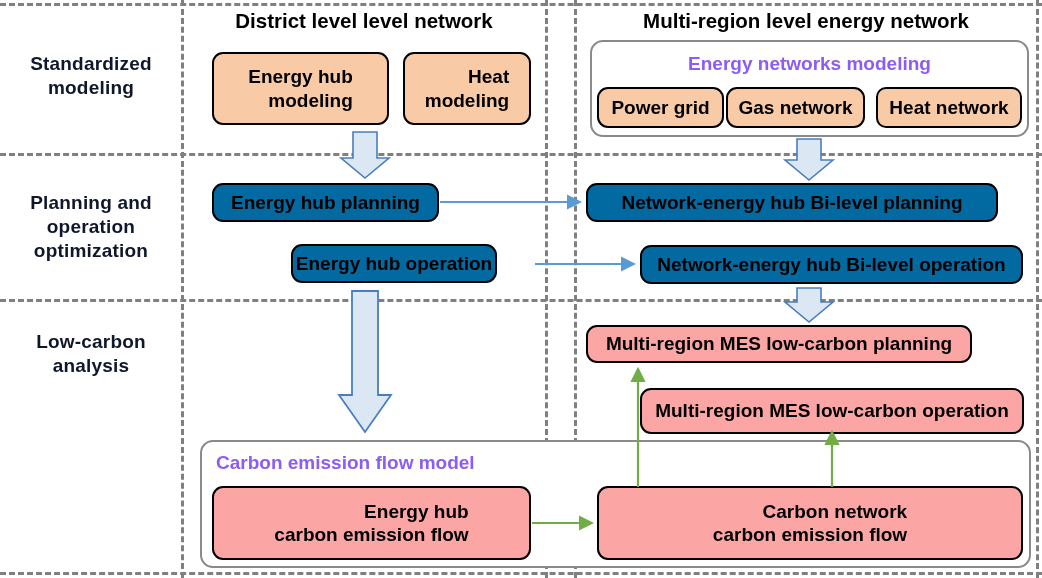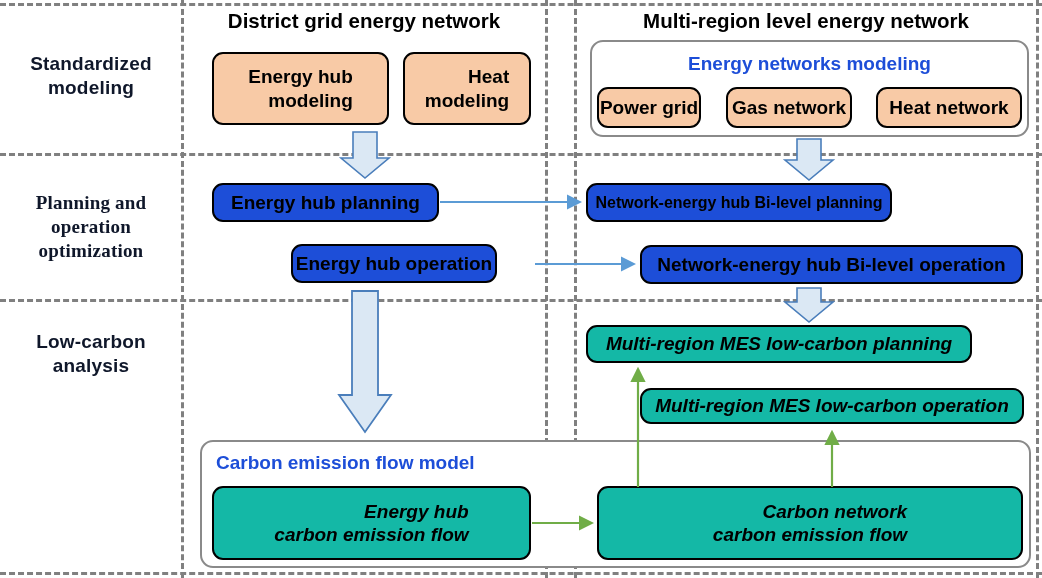--- a/index.html
+++ b/index.html
@@ -61,35 +61,35 @@
     border-radius: 11px;
     display: flex;
     align-items: center;
     justify-content: center;
     text-align: right;
     font-weight: bold;
     color: #000000;
     line-height: 1.22;
   }
   .box.orange { background: #f8caa6; }
-  .box.blue   { background: #1d4ed8; }
-  .box.green  { background: #14b8a6; font-style: italic; }
+  .box.blue   { background: #0369a1; }
+  .box.green  { background: #fca5a5; }
 
   
   .group {
     position: absolute;
     box-sizing: border-box;
     border: 2px solid #8a8a8a;
     border-radius: 13px;
     background: #ffffff;
   }
   .group-title {
     position: absolute;
     font-weight: bold;
-    color: #1d4ed8;
+    color: #8b5cf6;
     text-align: center;
   }
 
   svg.overlay {
     position: absolute;
     left: 0;
     top: 0;
     width: 1042px;
     height: 578px;
     pointer-events: none;
@@ -107,82 +107,82 @@
   <div class="vdash" style="left:574px;"></div>
   <div class="vdash" style="left:1036px;"></div>
   <div class="hdash" style="top:3px;"></div>
   <div class="hdash" style="top:572px;"></div>
 
   <div class="rowlabel" style="left:6px; top:52px; width:170px;">
     <div>Standardized</div>
     <div>modeling</div>
   </div>
 
-  <div class="rowlabel" style="left:6px; top:191px; width:170px;font-family:Liberation Serif, serif;">
+  <div class="rowlabel" style="left:6px; top:191px; width:170px;">
     <div>Planning and</div>
     <div>operation</div>
     <div>optimization</div>
   </div>
 
   <div class="rowlabel" style="left:6px; top:330px; width:170px;">
     <div>Low-carbon</div>
     <div>analysis</div>
   </div>
 
-  <div class="colheader" style="left:185px; top:10px; width:358px;">District grid energy network</div>
+  <div class="colheader" style="left:185px; top:10px; width:358px;">District level level network</div>
   <div class="colheader" style="left:578px; top:10px; width:456px;">Multi-region  level energy network</div>
 
   <div class="box orange" style="left:212px; top:52px; width:177px; height:73px; font-size:19px;">
     <div>
       <div>Energy hub</div>
       <div>modeling</div>
     </div>
   </div>
 
   <div class="box orange" style="left:403px; top:52px; width:128px; height:73px; font-size:19px;">
     <div>
       <div>Heat</div>
       <div>modeling</div>
     </div>
   </div>
 
   <div class="group" style="left:590px; top:40px; width:439px; height:97px;"></div>
   <div class="group-title" style="left:590px; top:53px; width:439px; font-size:19px;">Energy networks modeling</div>
 
-  <div class="box orange" style="left:597px; top:87px; width:104px; height:41px; font-size:19px;">
+  <div class="box orange" style="left:597px; top:87px; width:127px; height:41px; font-size:19px;">
     <span>Power grid</span>
   </div>
-  <div class="box orange" style="left:726px; top:87px; width:126px; height:41px; font-size:19px;">
+  <div class="box orange" style="left:726px; top:87px; width:139px; height:41px; font-size:19px;">
     <span>Gas network</span>
   </div>
-  <div class="box orange" style="left:876px; top:87px; width:146px; height:41px; font-size:19px;">
+  <div class="box orange" style="left:876px; top:87px; width:146px; height:41px; font-size:19px;border-radius:10px;">
     <span>Heat network</span>
   </div>
 
   <div class="box blue" style="left:212px; top:183px; width:227px; height:39px; font-size:19px;">
     <span>Energy hub planning</span>
   </div>
 
   <div class="box blue" style="left:291px; top:244px; width:206px; height:39px; font-size:19px;">
     <span>Energy hub operation</span>
   </div>
 
-  <div class="box blue" style="left:586px; top:183px; width:306px; height:39px; font-size:16px;">
+  <div class="box blue" style="left:586px; top:183px; width:412px; height:39px; font-size:19px;">
     <span>Network-energy hub Bi-level planning</span>
   </div>
 
   <div class="box blue" style="left:640px; top:245px; width:383px; height:39px; font-size:19px;">
     <span>Network-energy hub Bi-level operation</span>
   </div>
 
   <div class="box green" style="left:586px; top:325px; width:386px; height:38px; font-size:19px;">
     <span>Multi-region MES low-carbon planning</span>
   </div>
 
-  <div class="box green" style="left:640px; top:388px; width:384px; height:36px; font-size:19px;">
+  <div class="box green" style="left:640px; top:388px; width:384px; height:46px; font-size:19px;">
     <span>Multi-region MES low-carbon operation</span>
   </div>
 
   <div class="group" style="left:200px; top:440px; width:831px; height:128px;"></div>
   <div class="group-title" style="left:216px; top:452px; width:420px; font-size:19px; text-align:left;">Carbon emission flow model</div>
 
   <div class="box green" style="left:212px; top:486px; width:319px; height:74px; font-size:19px;">
     <div>
       <div>Energy hub</div>
       <div>carbon emission flow</div>

